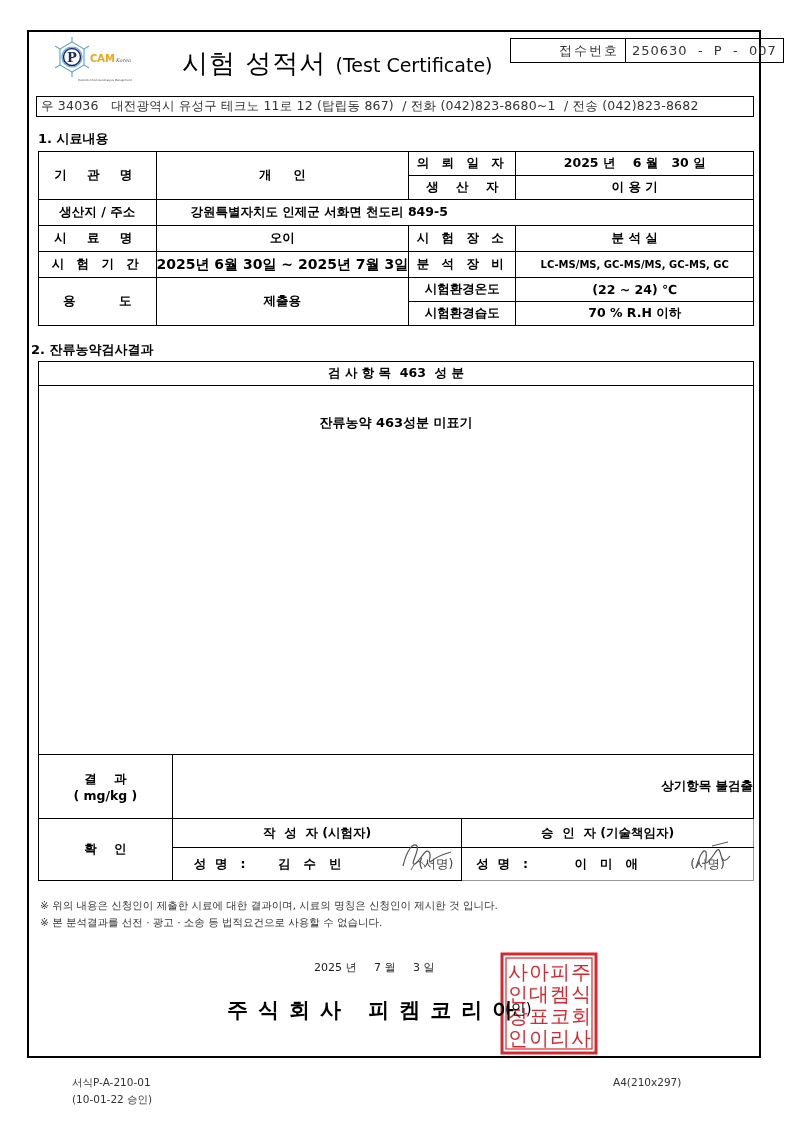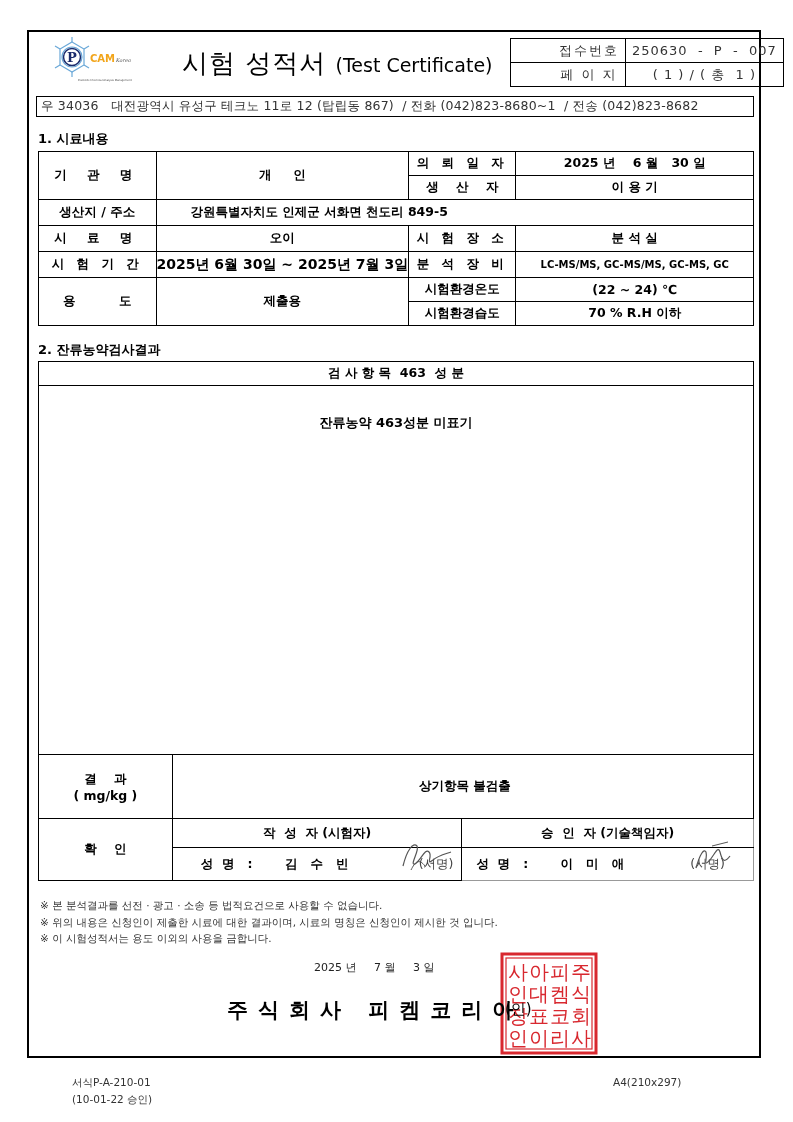--- a/index.html
+++ b/index.html
@@ -54,24 +54,20 @@
   <span>시험 성적서</span>
   <span class="en">(Test Certificate)</span>
 </div>
 
 <table class="abs meta">
   <tbody>
       <tr>
     <td class="lbl">접수번호</td>
     <td class="val" style="white-space:pre">250630  -  P  -  007</td>
   </tr>
-  <tr>
-    <td class="lbl">페 이 지</td>
-    <td class="val" style="text-align:center;white-space:pre">( 1 ) / ( 총  1 )</td>
-  </tr>
 </tbody>
   </table>
 
 <div class="abs addr" style="white-space:pre">우 34036   대전광역시 유성구 테크노 11로 12 (탑립동 867)  / 전화 (042)823-8680~1  / 전송 (042)823-8682</div>
 
 <div class="abs sec" style="left:38px;top:130px;">1. 시료내용</div>
 
 <table class="grid" style="left:38px;top:151px;width:716px;">
   <colgroup>
       <col style="width:122px">
@@ -112,74 +108,73 @@
     <td>시험환경온도</td>
     <td>(22 ~ 24) ℃</td>
   </tr>
   <tr style="height:24px">
     <td>시험환경습도</td>
     <td>70 % R.H 이하</td>
   </tr>
 </tbody>
   </table>
 
-<div class="abs sec" style="left:38px;top:341px;">2. 잔류농약검사결과</div>
+<div class="abs sec" style="left:31px;top:341px;">2. 잔류농약검사결과</div>
 
 <table class="grid" style="left:38px;top:361px;width:716px;">
   <colgroup>
       <col style="width:134px">
       <col style="width:290px">
       <col style="width:292px">
     </colgroup>
   <tbody>
       <tr style="height:24px">
     <td colspan="3" style="white-space:pre">검 사 항 목  463  성 분</td>
   </tr>
   <tr style="height:369px">
     <td colspan="3" style="vertical-align:top;padding-top:28px;font-size:13px">잔류농약 463성분 미표기</td>
   </tr>
   <tr style="height:64px">
     <td>
       <div style="white-space:pre">결    과</div>
       <div>( mg/kg )</div>
     </td>
-    <td colspan="2" style="text-align:center;padding-left:4px">상기항목 불검출</td>
+    <td colspan="2" style="text-align:right;padding-left:4px">상기항목 불검출</td>
   </tr>
   <tr style="height:29px">
     <td rowspan="2" style="white-space:pre">확    인</td>
     <td style="white-space:pre">작  성  자 (시험자)</td>
     <td style="white-space:pre;border-color:#000 #999 #000 #000">승  인  자 (기술책임자)</td>
   </tr>
   <tr style="height:33px">
-    <td style="text-align:left;padding-left:28px;position:relative">
+    <td style="text-align:left;padding-left:21px;position:relative">
       <span style="white-space:pre">성  명   :</span>
       <span style="white-space:pre;margin-left:28px">김   수   빈</span>
       <span style="position:absolute;right:8px;top:8px;font-weight:normal;color:#444">(서명)</span>
       <svg class="sig" style="left:222px;top:-12px;width:60px;height:44px" viewBox="0 0 60 44">
         <path d="M8 30 C12 14,18 6,22 10 C25 14,14 30,20 28 C26 24,30 12,34 16 C38 20,30 30,38 24 C42 20,50 18,56 16" stroke="#555" stroke-width="1.2" fill="none"></path>
         <path d="M16 34 C20 26,24 22,30 30" stroke="#555" stroke-width="1" fill="none"></path>
       </svg>
     </td>
     <td style="text-align:left;padding-left:14px;position:relative;border-color:#000 #999 #999 #000">
       <span style="white-space:pre">성  명   :</span>
-      <span style="white-space:pre;margin-left:28px">이   미   애</span>
+      <span style="white-space:pre;margin-left:42px">이   미   애</span>
       <span style="position:absolute;right:28px;top:8px;font-weight:normal;color:#444">(서명)</span>
       <svg class="sig" style="left:226px;top:-10px;width:50px;height:40px" viewBox="0 0 50 40">
         <path d="M8 30 C12 16,16 10,18 14 C20 20,14 30,22 22 C28 14,30 8,32 14 C34 22,36 26,42 18" stroke="#555" stroke-width="1.2" fill="none"></path>
         <path d="M24 8 L40 4" stroke="#555" stroke-width="1" fill="none"></path>
       </svg>
     </td>
   </tr>
 </tbody>
   </table>
 
 <div class="abs notes">
+  <div>※ 위의 내용은 신청인이 제출한 시료에 대한 결과이며, 시료의 명칭은 신청인이 제시한 것 입니다.</div>
   <div>※ 본 분석결과를 선전 · 광고 · 소송 등 법적요건으로 사용할 수 없습니다.</div>
-  <div>※ 위의 내용은 신청인이 제출한 시료에 대한 결과이며, 시료의 명칭은 신청인이 제시한 것 입니다.</div>
-  <div>※ 이 시험성적서는 용도 이외의 사용을 금합니다.</div>
 </div>
 
 <div class="abs date">2025 년     7 월     3 일</div>
 
 <div class="abs seal">
   <svg width="98" height="103" viewBox="0 0 98 103">
     <rect x="2" y="2" width="94" height="99" fill="none" stroke="#d8282f" stroke-width="3"></rect>
     <rect x="6" y="6" width="86" height="91" fill="none" stroke="#d8282f" stroke-width="1.2"></rect>
     <g id="seal-chars" fill="#d8282f" font-family="DejaVu Sans, sans-serif" font-size="20" text-anchor="middle">
         <text x="81" y="27">주</text>

